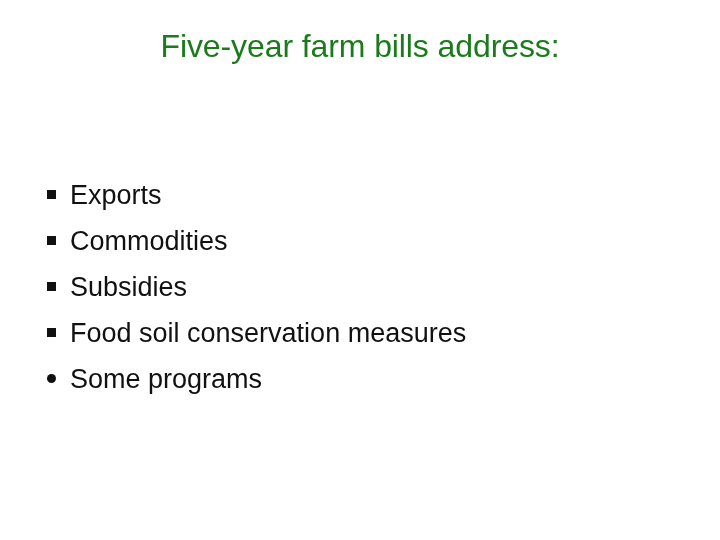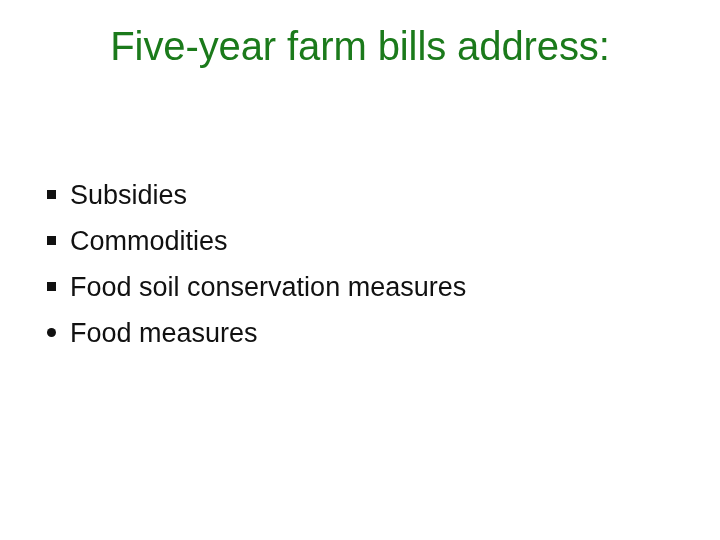--- a/index.html
+++ b/index.html
@@ -21,21 +21,21 @@
     background: #ffffff;
     box-sizing: border-box;
   }
   .slide-title {
     position: absolute;
     left: 0;
     right: 0;
     top: 26px;
     text-align: center;
     color: #1b7a1b;
-    font-size: 40px;
+    font-size: 32px;
     font-weight: 400;
     letter-spacing: -0.1px;
     line-height: 40px;
     white-space: nowrap;
   }
   .bullet-list {
     position: absolute;
     left: 45px;
     top: 178px;
     width: 620px;
@@ -93,36 +93,40 @@
 </style>
 </head>
 <body>
 
 <div class="slide">
 
   <div class="slide-title">Five-year farm bills address:</div>
 
   <ul class="bullet-list">
 
-
     <li class="bullet-item">
       <span class="bullet-marker square"></span>
-      <span class="bullet-text">Subsidies</span>
+      <span class="bullet-text">Exports</span>
     </li>
 
     <li class="bullet-item">
       <span class="bullet-marker square"></span>
       <span class="bullet-text">Commodities</span>
     </li>
 
     <li class="bullet-item">
       <span class="bullet-marker square"></span>
+      <span class="bullet-text">Subsidies</span>
+    </li>
+
+    <li class="bullet-item">
+      <span class="bullet-marker square"></span>
       <span class="bullet-text">Food soil conservation measures</span>
     </li>
 
     <li class="bullet-item">
       <span class="bullet-marker disc"></span>
-      <span class="bullet-text">Food measures</span>
+      <span class="bullet-text">Some programs</span>
     </li>
 
   </ul>
 
 </div>
 
 </body></html>

